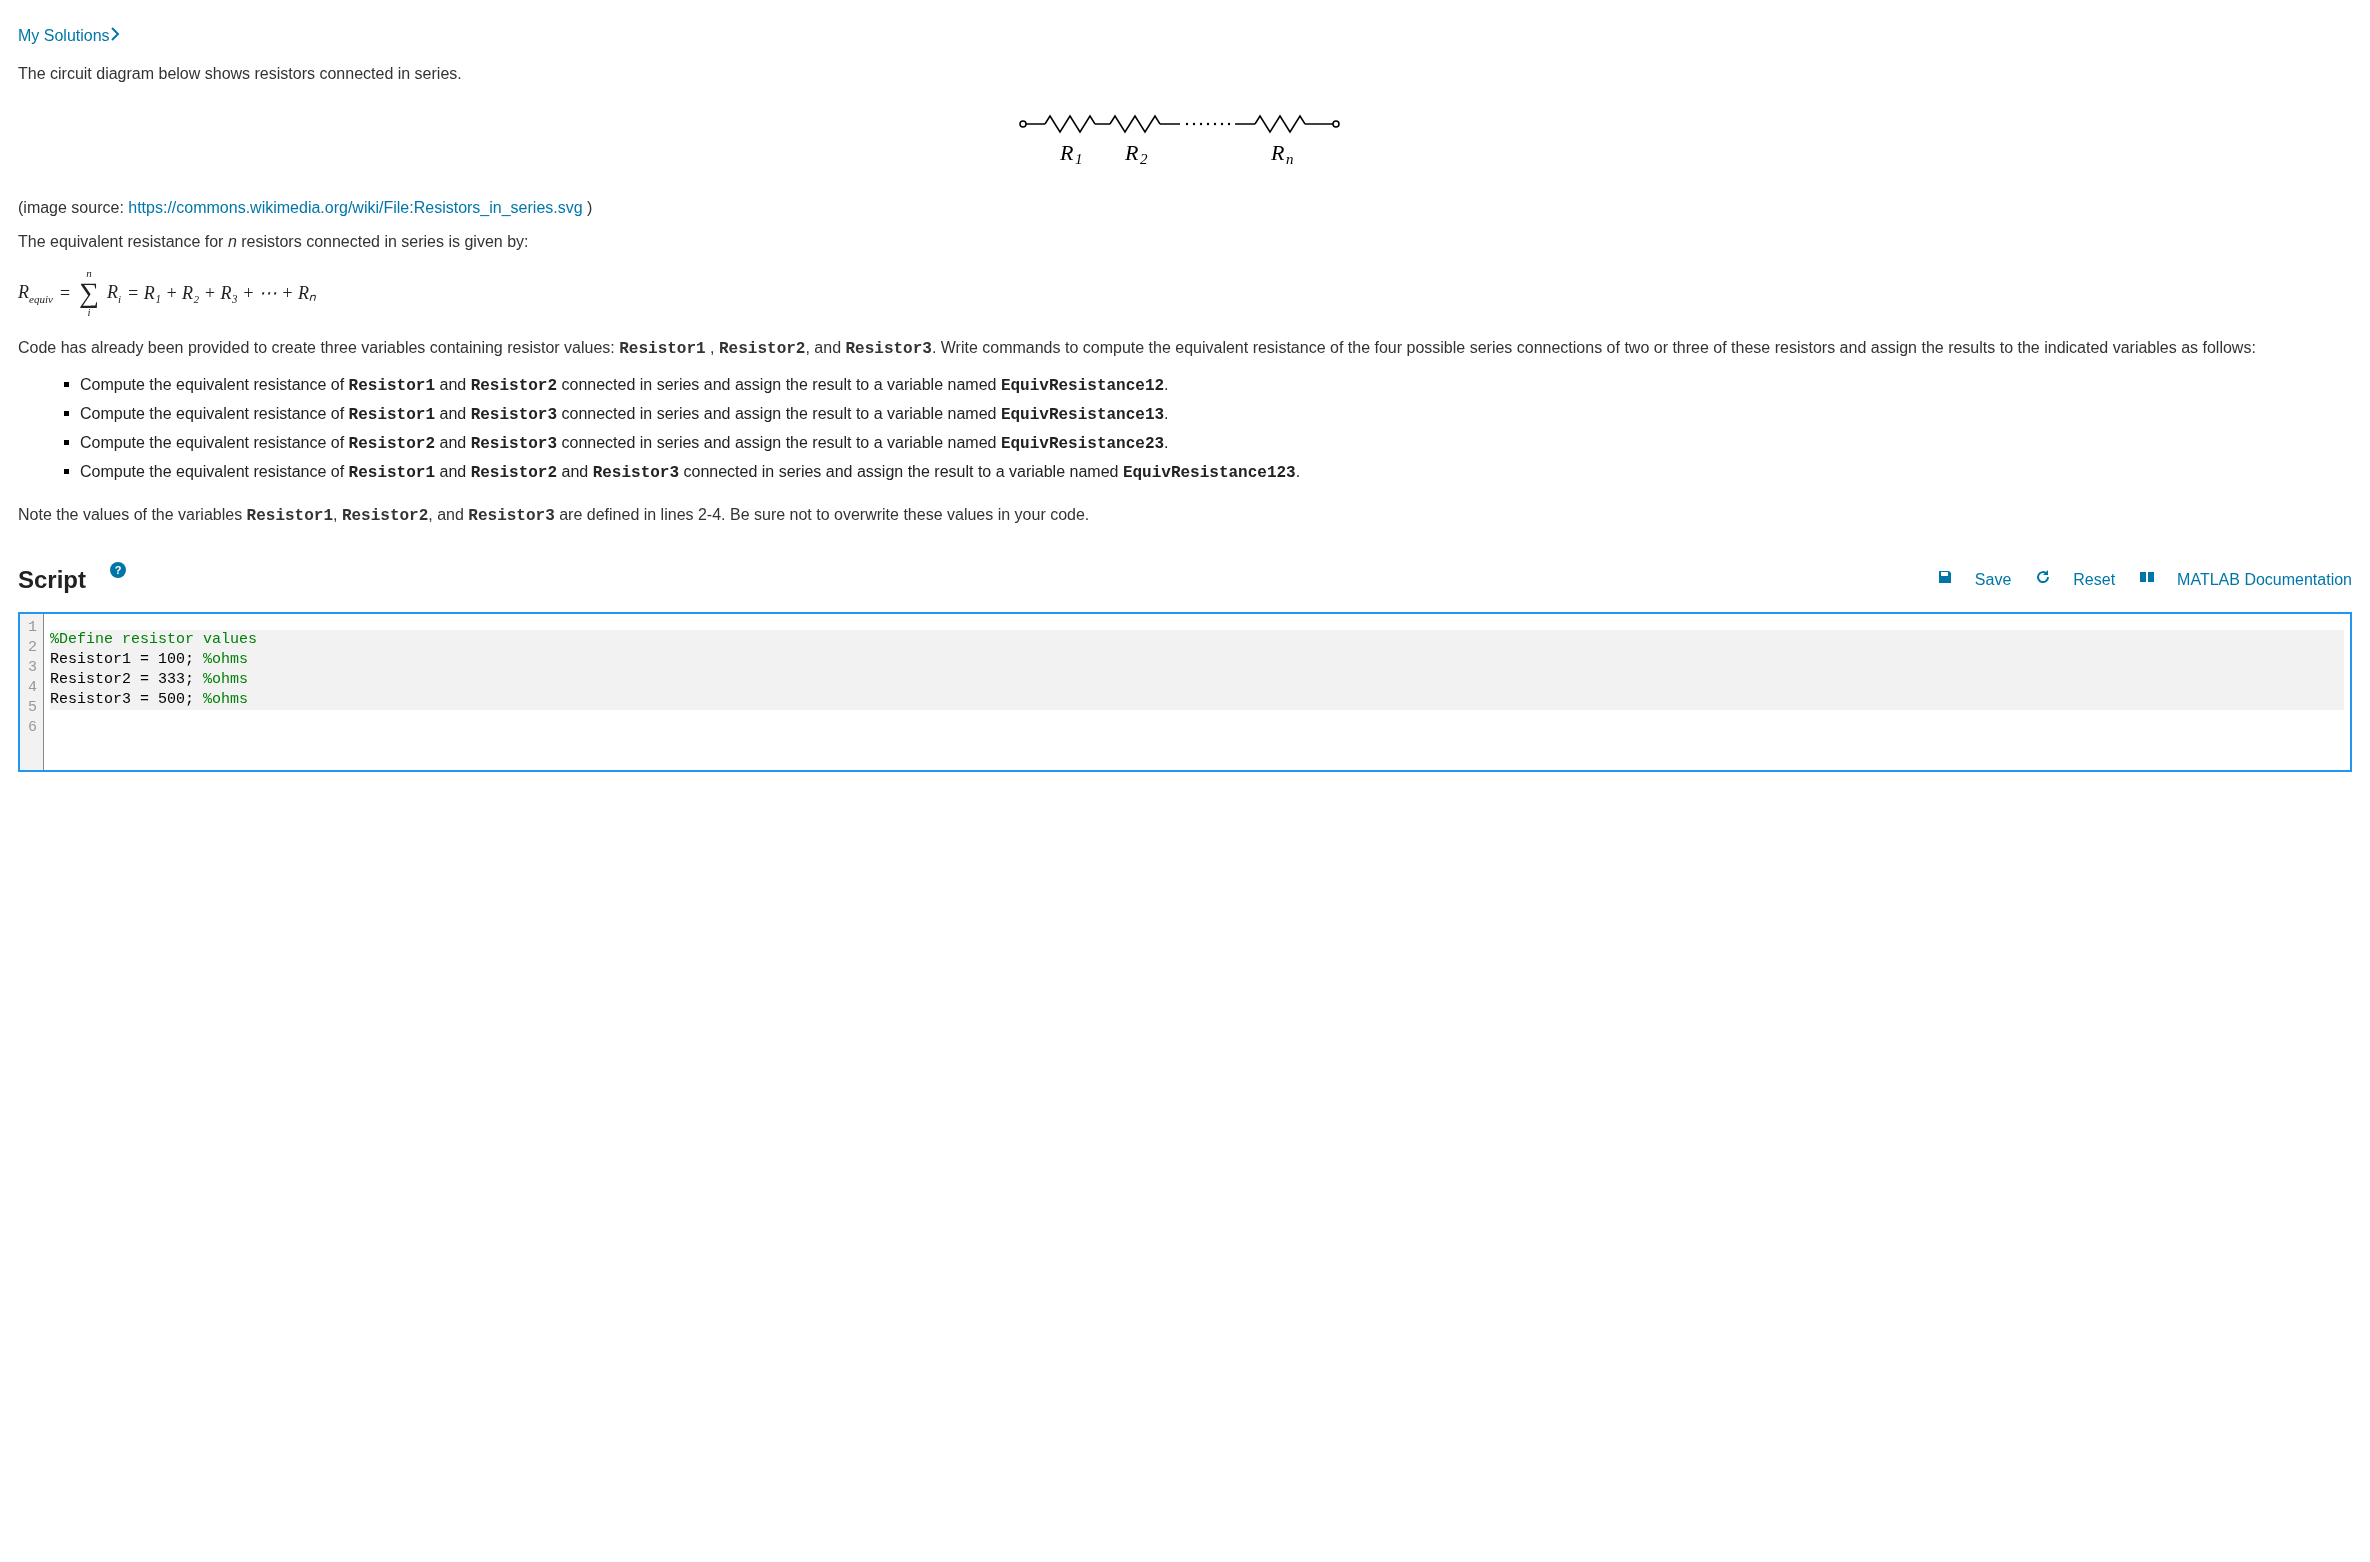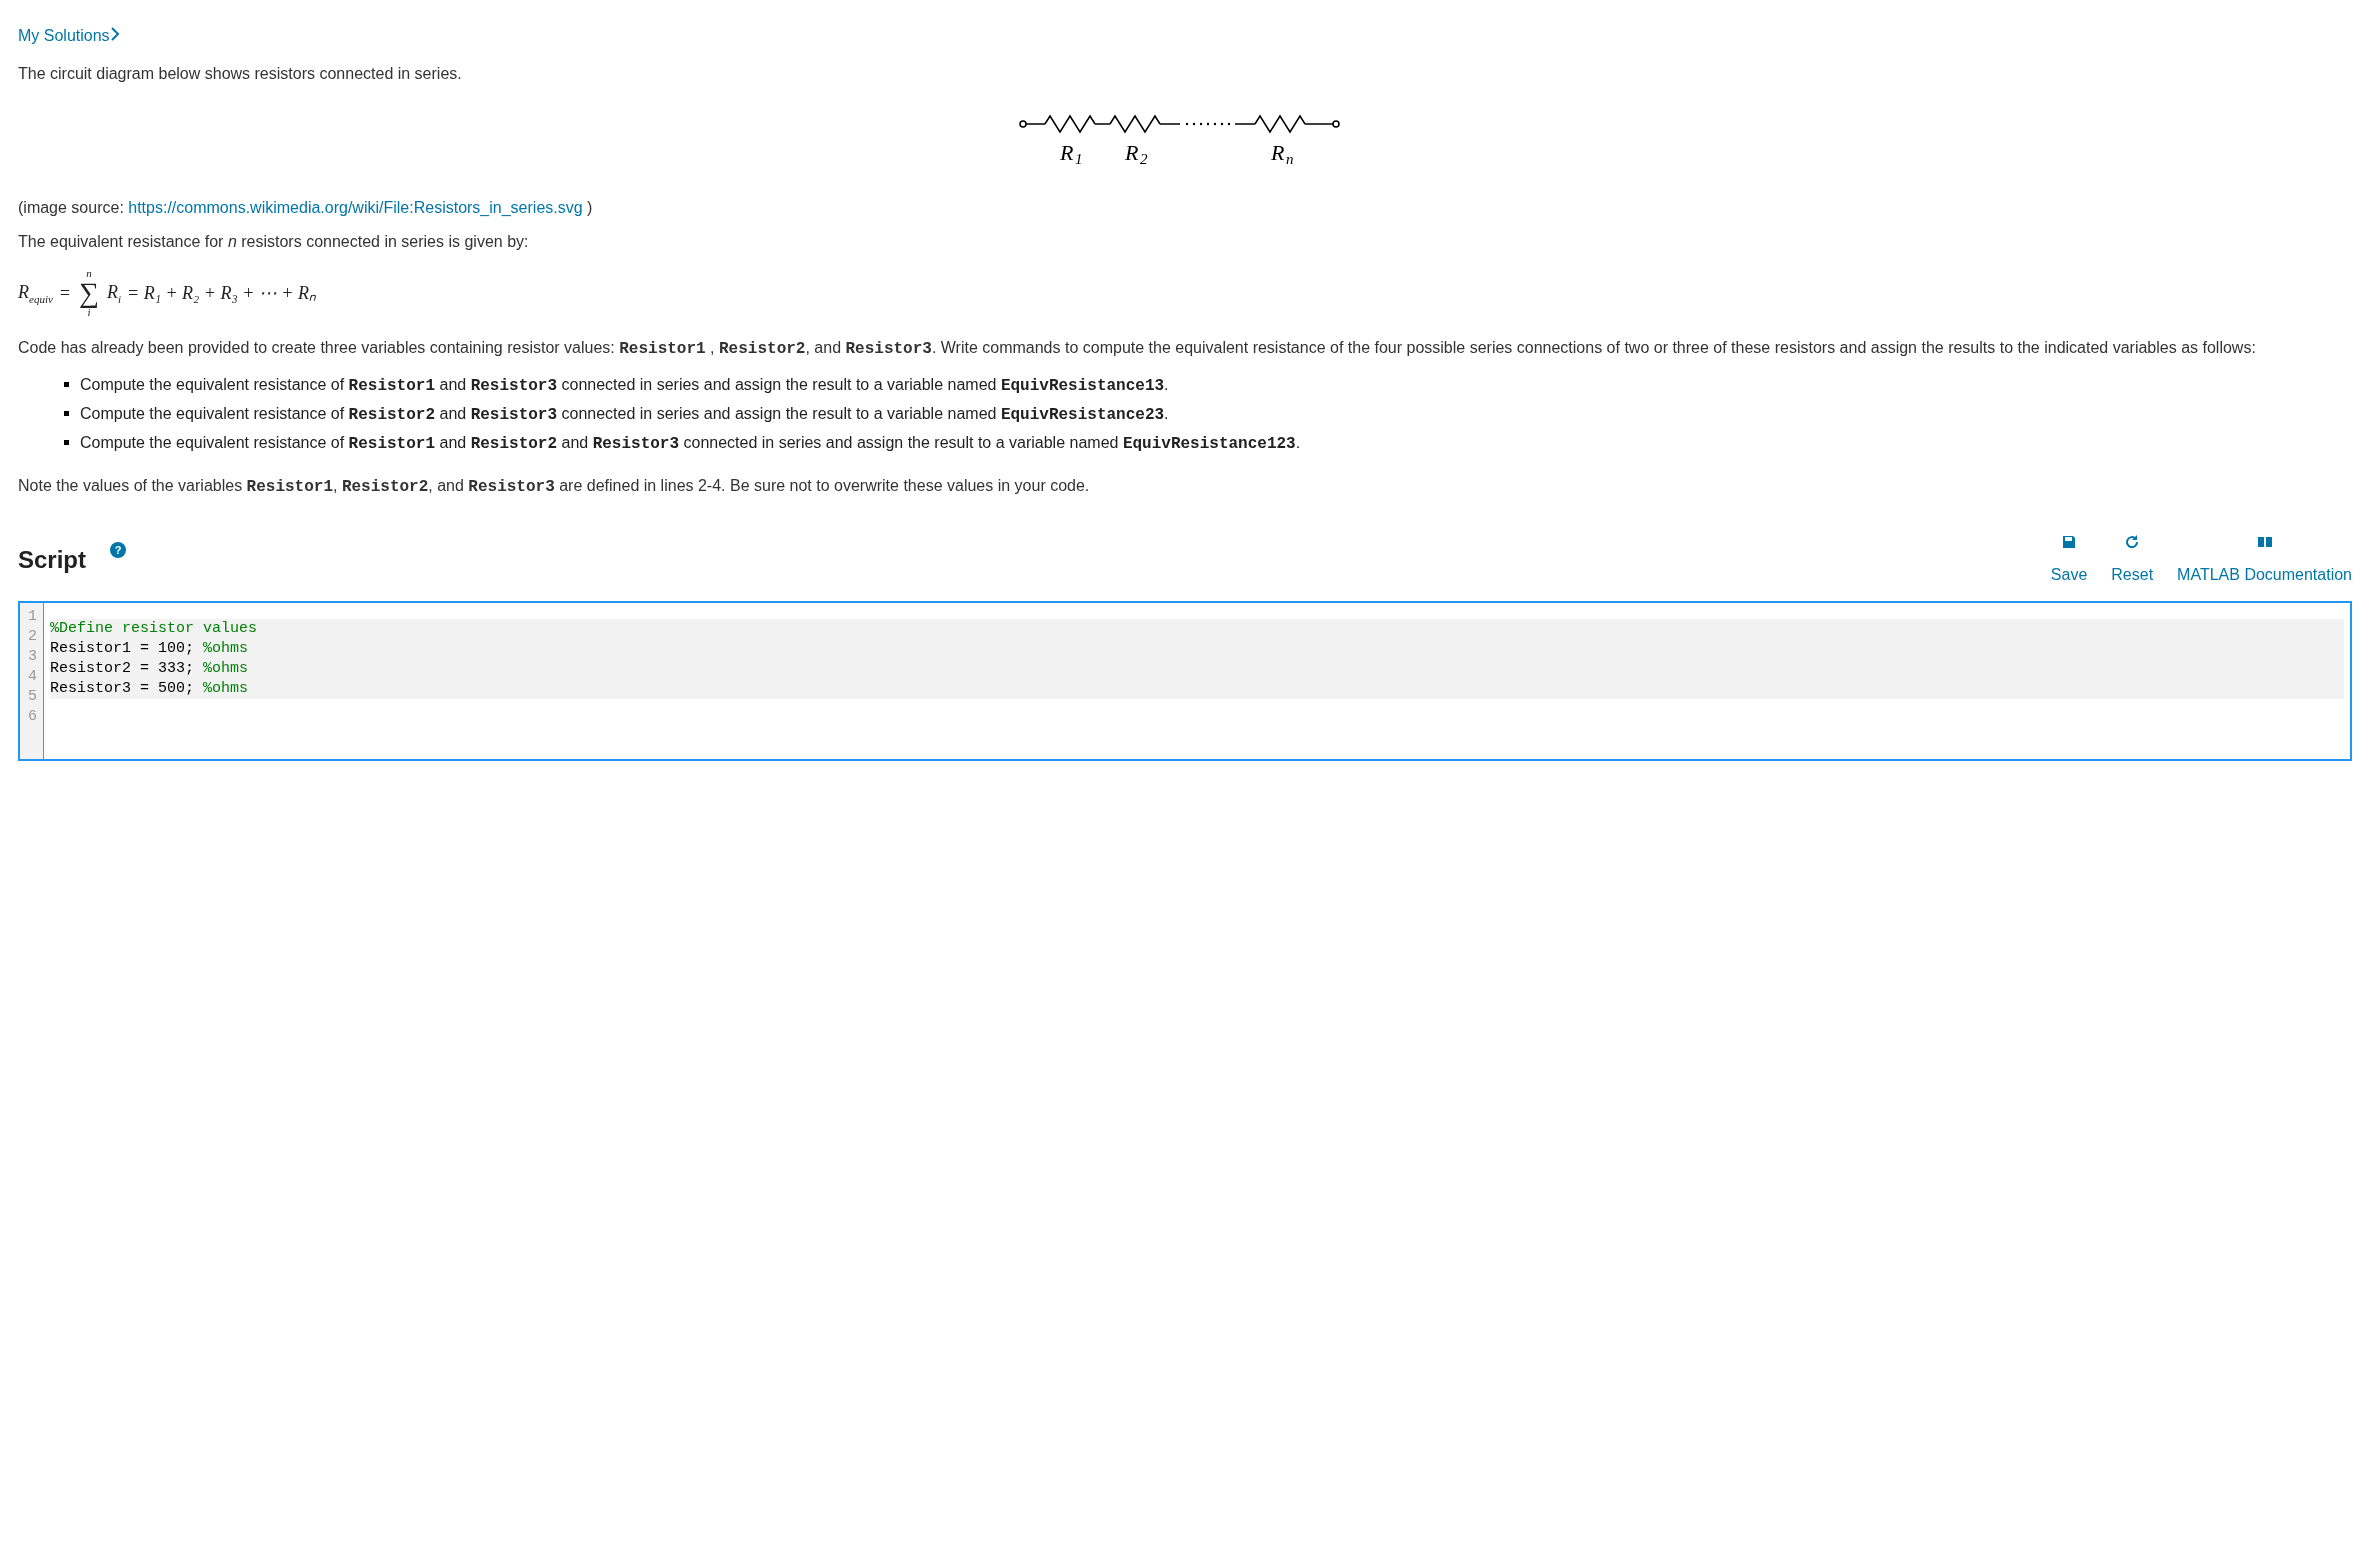--- a/index.html
+++ b/index.html
@@ -119,23 +119,22 @@
   .script-actions {
     display: flex;
     align-items: center;
     gap: 24px;
   }
   .act {
     color: #0076a8;
     cursor: pointer;
     display: inline-flex;
     align-items: center;
-    gap: 6px;
+    gap: 22px;
     font-size: 16px;
-    flex-direction: column;
   }
   .act svg { width: 16px; height: 16px; }
   
   .editor {
     border: 2px solid #2196f3;
     background: #fff;
     display: flex;
     min-height: 160px;
   }
   .gutter {
@@ -236,20 +235,21 @@
   </span>
   <span><span>R</span><sub>i</sub></span>
   <span> = R₁ + R₂ + R₃ + ⋯ + Rₙ</span>
 </div>
 
 <p class="body-text">
   <span>Code has already been provided to create three variables containing resistor values: </span><span class="code-inline">Resistor1</span><span> , </span><span class="code-inline">Resistor2</span><span>, and </span><span class="code-inline">Resistor3</span><span>. Write commands to compute the equivalent resistance of the four possible series connections of two or three of these resistors and assign the results to the indicated variables as follows:</span>
 </p>
 
 <ul class="bullets" id="bullets">
+    <li><span>Compute the equivalent resistance of </span><span class="code-inline">Resistor1</span><span> and </span><span class="code-inline">Resistor2</span><span> connected in series and assign the result to a variable named </span><span class="code-inline">EquivResistance12</span><span>.</span></li>
     <li><span>Compute the equivalent resistance of </span><span class="code-inline">Resistor1</span><span> and </span><span class="code-inline">Resistor3</span><span> connected in series and assign the result to a variable named </span><span class="code-inline">EquivResistance13</span><span>.</span></li>
     <li><span>Compute the equivalent resistance of </span><span class="code-inline">Resistor2</span><span> and </span><span class="code-inline">Resistor3</span><span> connected in series and assign the result to a variable named </span><span class="code-inline">EquivResistance23</span><span>.</span></li>
     <li><span>Compute the equivalent resistance of </span><span class="code-inline">Resistor1</span><span> and </span><span class="code-inline">Resistor2</span><span> and </span><span class="code-inline">Resistor3</span><span> connected in series and assign the result to a variable named </span><span class="code-inline">EquivResistance123</span><span>.</span></li>
   </ul>
 
 <p class="body-text note">
   <span>Note the values of the variables </span><span class="code-inline">Resistor1</span><span>, </span><span class="code-inline">Resistor2</span><span>, and </span><span class="code-inline">Resistor3</span><span> are defined in lines 2-4.  Be sure not to overwrite these values in your code.</span>
 </p>
 
 <div class="script-header">

